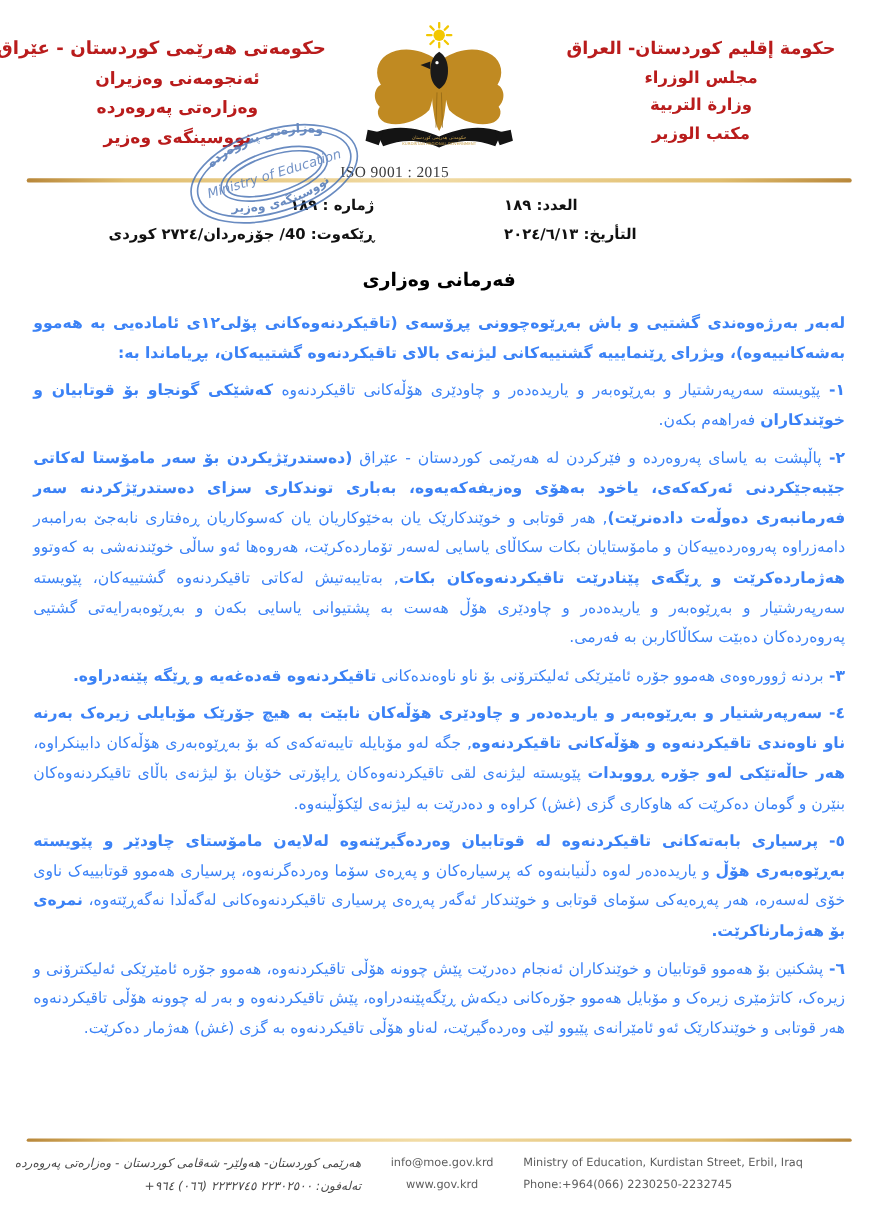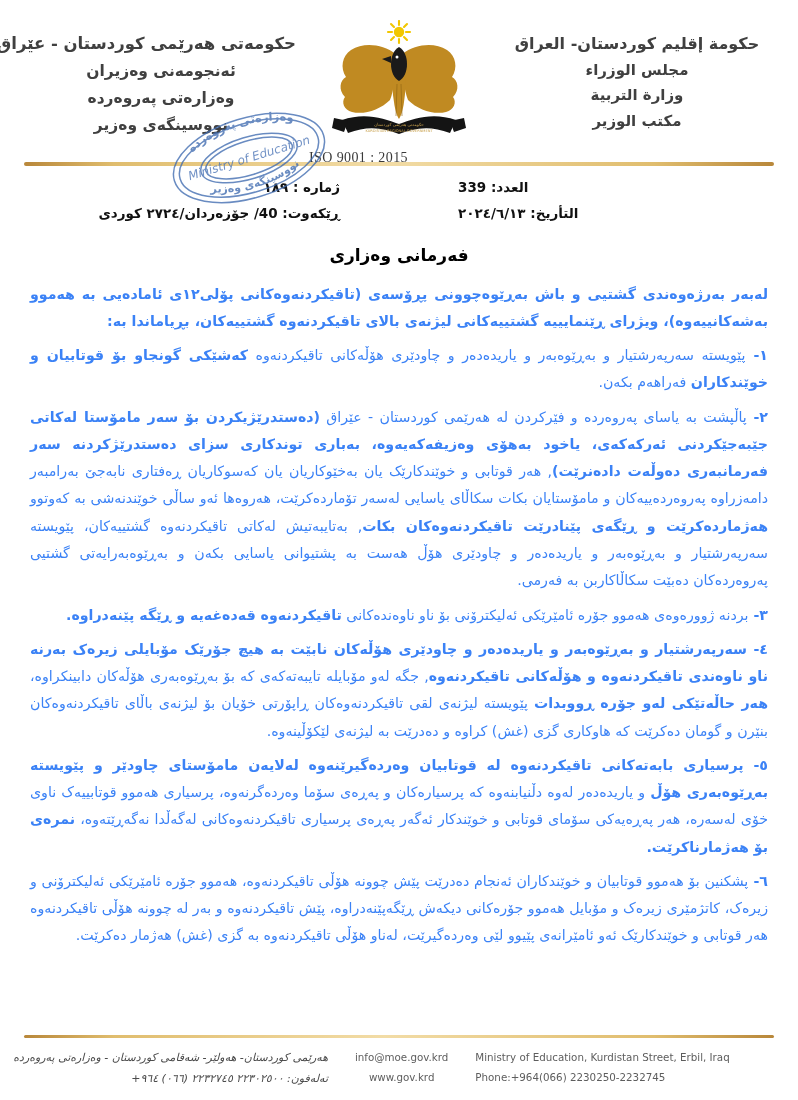--- a/index.html
+++ b/index.html
@@ -40,21 +40,21 @@
     width: 270px;
     padding-top: 12px;
   }
   .hdr-col.kurdish { text-align: center; direction: rtl; }
   .hdr-col.arabic  { text-align: center; direction: rtl; }
 
   .hdr-line {
     font-size: 15.5px;
     font-weight: bold;
     line-height: 1.72;
-    color: #404040;
+    color: #b91c1c;
     white-space: nowrap;
   }
   .hdr-line.first { font-size: 16.5px; }
   .hdr-col.arabic .hdr-line { font-size: 15px; }
   .hdr-col.arabic .hdr-line.first { font-size: 16px; }
 
   
   .emblem-wrap {
     width: 180px;
     position: relative;
@@ -259,21 +259,21 @@
   </svg>
 
   <div class="gold-rule top"></div>
 
   <div class="refrow">
     <div class="ref-col kurdish">
       <div class="ref-line">ژماره : ١٨٩</div>
       <div class="ref-line">ڕێکەوت: 40/ جۆزەردان/٢٧٢٤ کوردی</div>
     </div>
     <div class="ref-col arabic">
-      <div class="ref-line">العدد: 339</div>
+      <div class="ref-line">العدد: ١٨٩</div>
       <div class="ref-line">التأريخ: ٢٠٢٤/٦/١٣</div>
     </div>
   </div>
 
   <div class="doc-title">فەرمانی وەزاری</div>
 
   <div class="body-area">
     <p class="para lead">لەبەر بەرژەوەندی گشتیی و باش بەڕێوەچوونی پڕۆسەی (تاقیکردنەوەکانی پۆلی١٢ی ئامادەیی بە هەموو بەشەکانییەوە)، ویژرای ڕێنمایییە گشتییەکانی لیژنەی بالای تاقیکردنەوە گشتییەکان، بڕیاماندا بە:</p>
     <div id="numbered-items">
         <p class="para"><b>١- </b><span class="norm">پێویستە سەرپەرشتیار و بەڕێوەبەر و یاریدەدەر و چاودێری هۆڵەکانی تاقیکردنەوە </span><b>کەشێکی گونجاو بۆ قوتابیان و خوێندکاران</b><span class="norm"> فەراهەم بکەن.</span></p>

